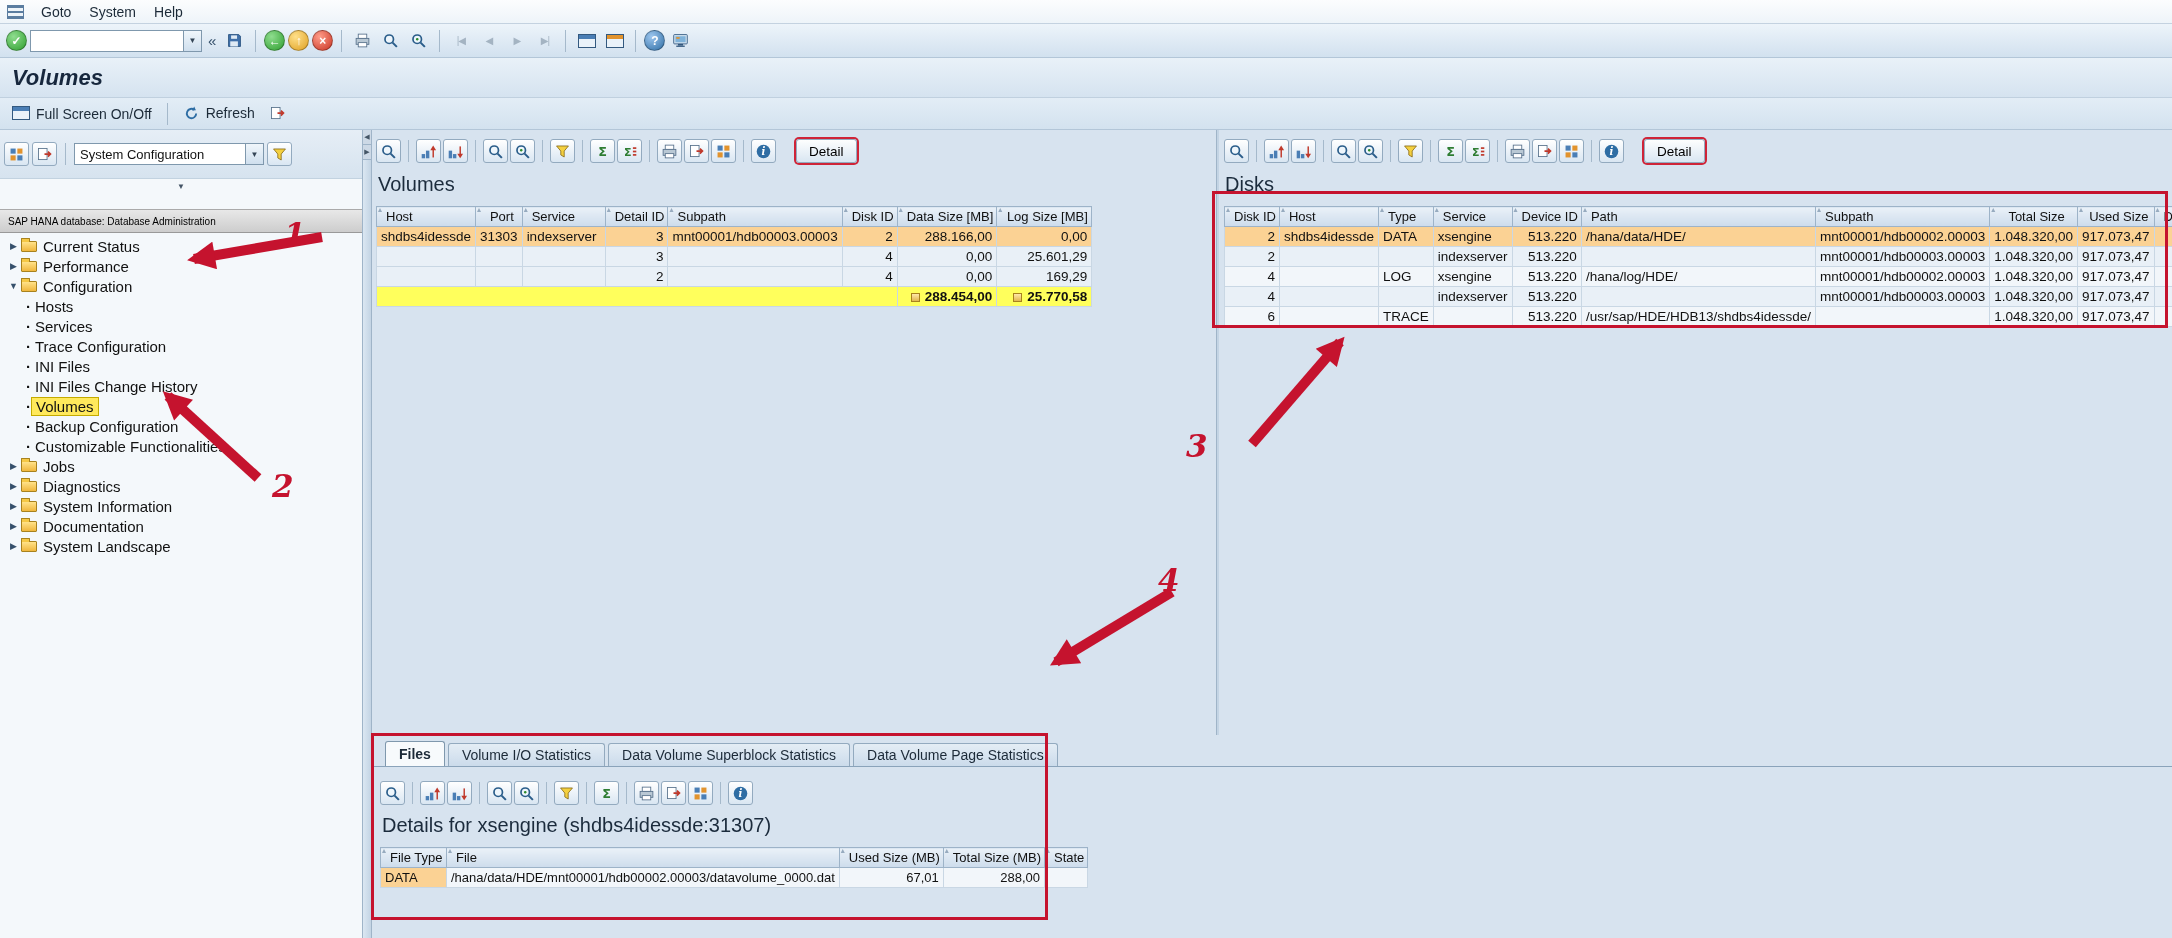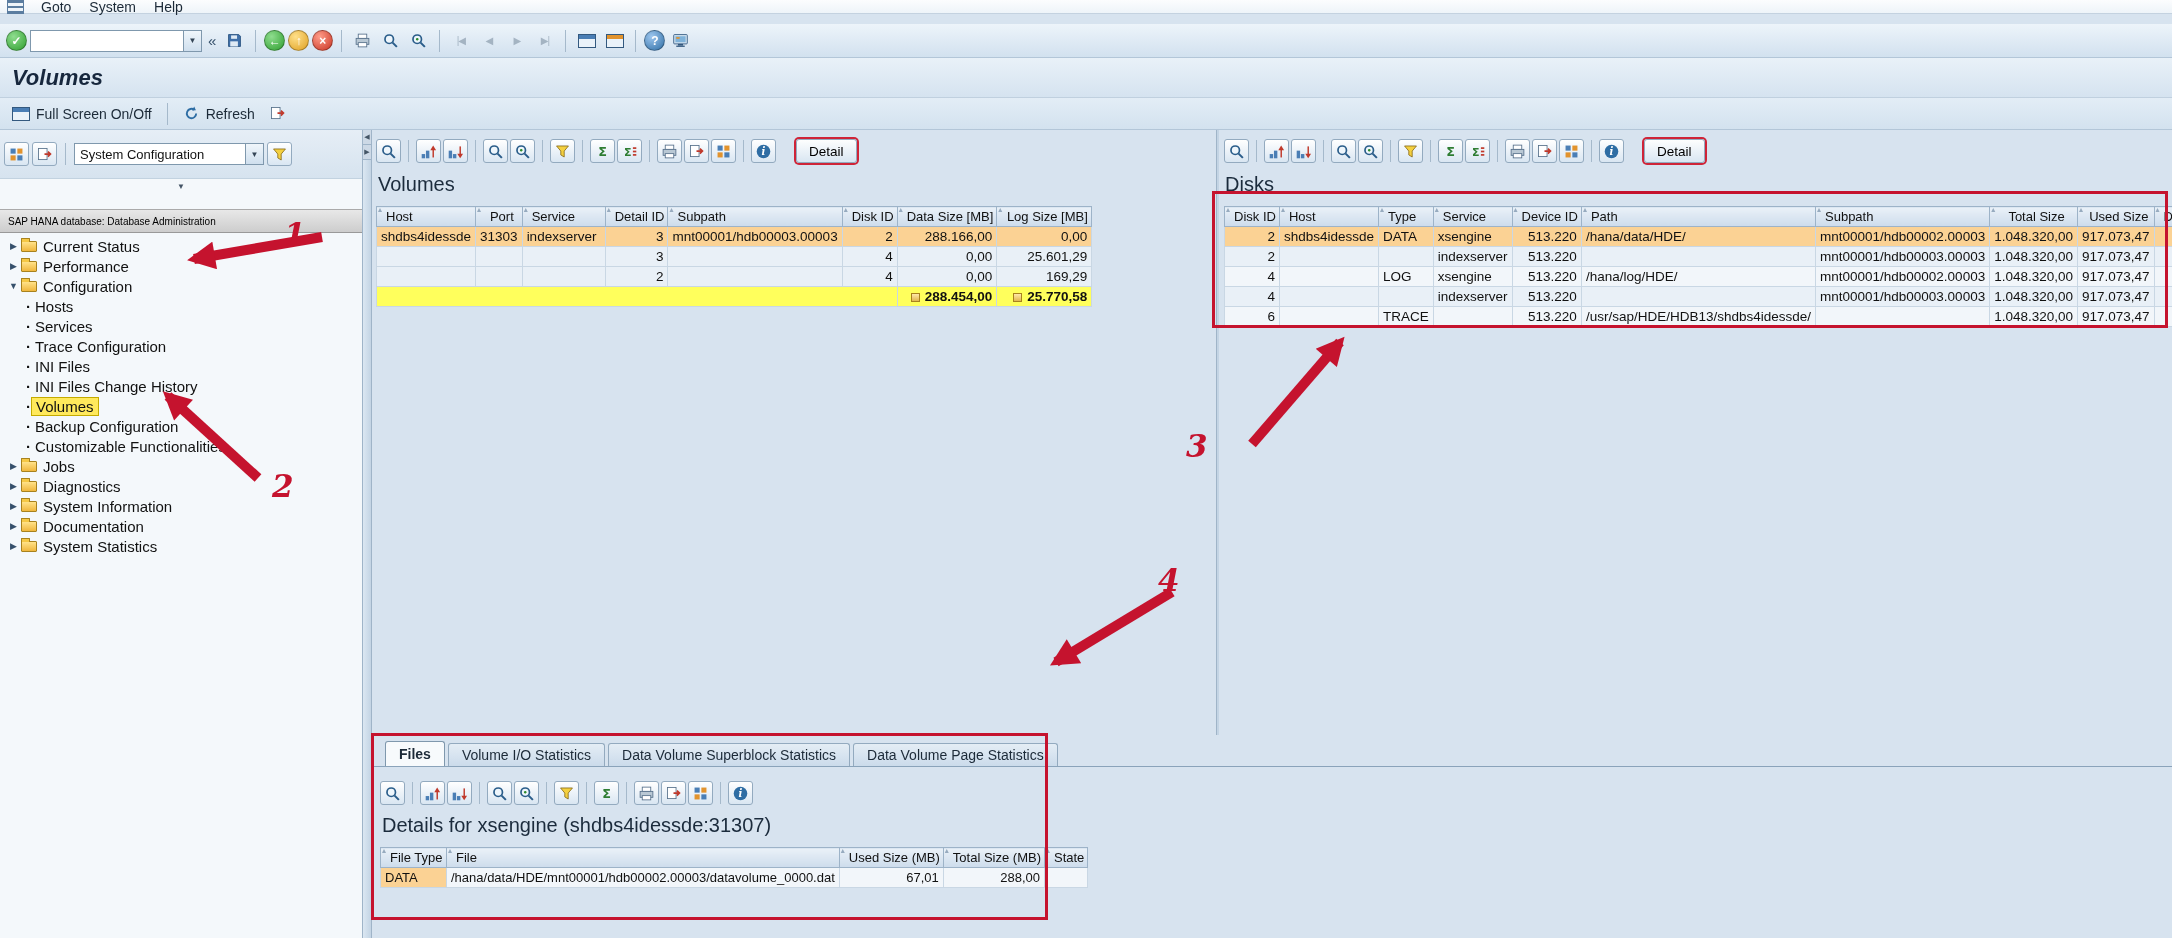--- a/index.html
+++ b/index.html
@@ -1,19 +1,19 @@
 <!DOCTYPE html>
 <html><head>
 <meta charset="utf-8">
 <style>
   html,body{margin:0;padding:0}
   body{width:2172px;height:938px;position:relative;overflow:hidden;
        font-family:"Liberation Sans",sans-serif;background:#d7e3ef;color:#111}
   
-  #menubar{position:absolute;left:0;top:0;width:100%;height:14px;box-sizing:border-box;
+  #menubar{position:absolute;left:0;top:0;width:100%;height:24px;box-sizing:border-box;
     background:linear-gradient(#fcfdfe,#eef4f9);border-bottom:1px solid #c4d2e0;
     display:flex;align-items:center;font-size:14px;color:#1c2a38}
   .appicon{width:15px;height:12px;margin:0 8px 0 7px;display:inline-block;
     background:repeating-linear-gradient(#5b7da0 0 2px,#eef4f9 2px 5px);border:1px solid #5b7da0}
   .menu-item{padding:2px 9px;cursor:pointer}
   #toolbar{position:absolute;left:0;top:24px;width:100%;height:34px;box-sizing:border-box;
     background:linear-gradient(#edf4fa,#d2e1ef);border-bottom:1px solid #b3c6d8;
     display:flex;align-items:center;padding-left:6px;gap:3px}
   .circ{width:21px;height:21px;border-radius:50%;display:inline-flex;align-items:center;justify-content:center;
     font-size:12px;color:#fff;font-weight:bold;border:1px solid rgba(0,0,0,.28);box-sizing:border-box}
@@ -34,21 +34,21 @@
   .ibox.flat{background:none;border-color:transparent}
   .ibox.dis{opacity:.5;cursor:default}
   .pgtxt{font-size:10px;color:#6b7f92;letter-spacing:-1px}
   
   #titlebar{position:absolute;left:0;top:58px;width:100%;height:40px;box-sizing:border-box;
     background:linear-gradient(#e9f1f8,#d5e3f0);border-bottom:1px solid #c0d0df;display:flex;align-items:center}
   #titlebar h1{font-size:22px;font-style:italic;font-weight:bold;margin:0 0 0 12px;color:#17273d}
   #apptoolbar{position:absolute;left:0;top:98px;width:100%;height:32px;box-sizing:border-box;
     background:linear-gradient(#e3edf6,#d3e2ef);border-bottom:1px solid #b3c6d8;
     display:flex;align-items:center;padding-left:4px;font-size:14px;gap:2px}
-  .appbar-btn{display:inline-flex;align-items:center;gap:6px;padding:3px 8px;background:none;border:none;
+  .appbar-btn{display:inline-flex;gap:6px;padding:3px 8px;background:none;border:none;
     font:14px "Liberation Sans",sans-serif;color:#1c2a38;cursor:pointer}
   
   #sidebar{position:absolute;left:0;top:130px;width:363px;bottom:0;box-sizing:border-box;
     background:#f4f8fb;border-right:1px solid #9fb4c8;overflow:hidden}
   .side-toolbar{height:32px;display:flex;align-items:center;padding:8px 4px;gap:3px;
     background:linear-gradient(#e6eef6,#d6e3ef);border-bottom:1px solid #c2d2e0}
   .side-dropdown{display:inline-flex;align-items:center;height:22px;border:1px solid #7f98ad;background:#fff;
     font-size:13px;width:190px;justify-content:space-between;box-sizing:border-box;cursor:pointer}
   .side-dropdown .txt{padding-left:5px;white-space:nowrap;overflow:hidden}
   .scrollup{height:15px;display:flex;justify-content:center;align-items:center;font-size:8px;color:#456;cursor:pointer}
@@ -375,21 +375,21 @@
           <span class="lbl">System Information</span>
         </div>
       <div class="tree-item folder">
           <span class="tw">▶</span>
           <span class="folder-icon"></span>
           <span class="lbl">Documentation</span>
         </div>
       <div class="tree-item folder">
           <span class="tw">▶</span>
           <span class="folder-icon"></span>
-          <span class="lbl">System Statistics</span>
+          <span class="lbl">System Landscape</span>
         </div>
     </div>
   </div>
 
   <div id="splitter">
     <div class="split-btn">◀</div>
     <div class="split-btn">▶</div>
   </div>
 
   <div id="main">

